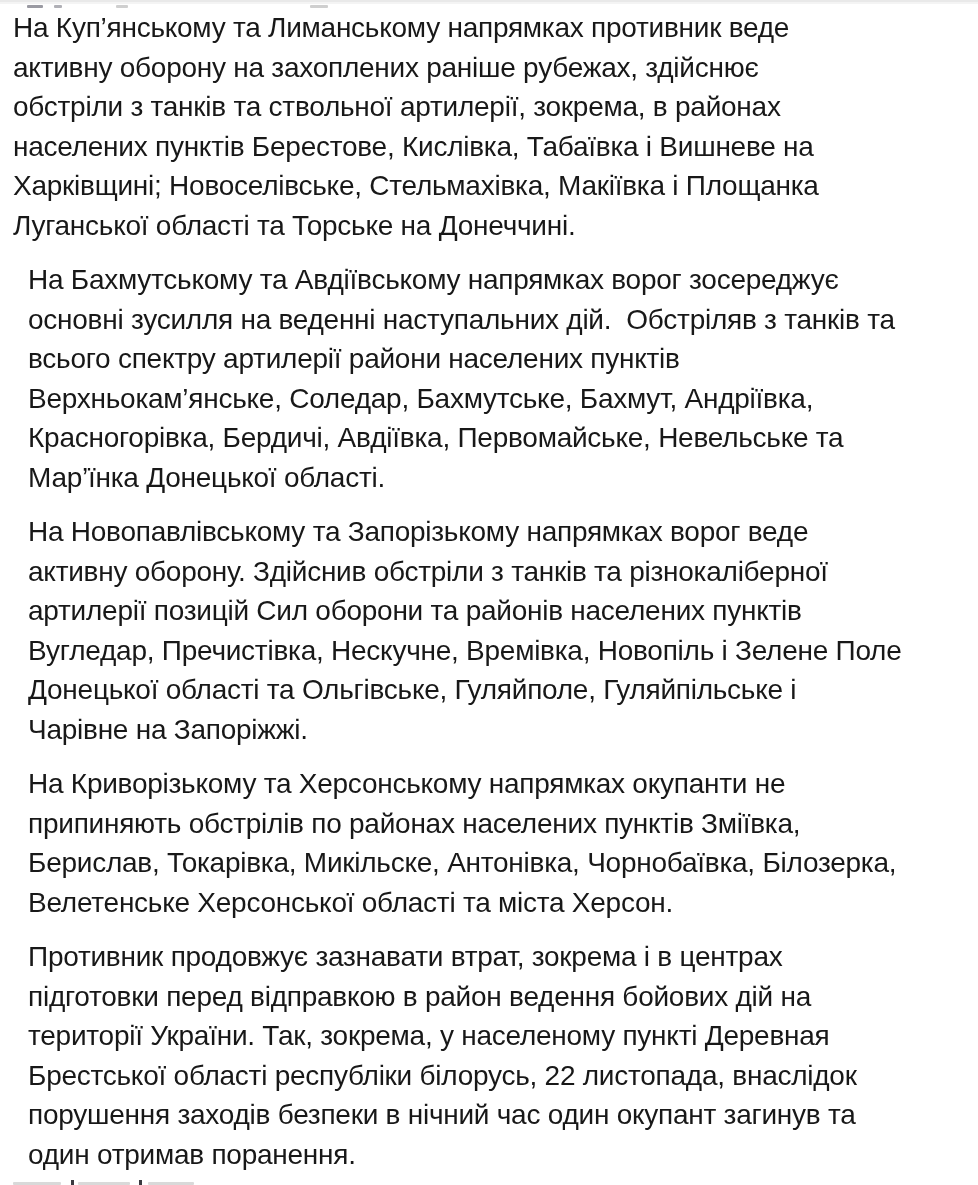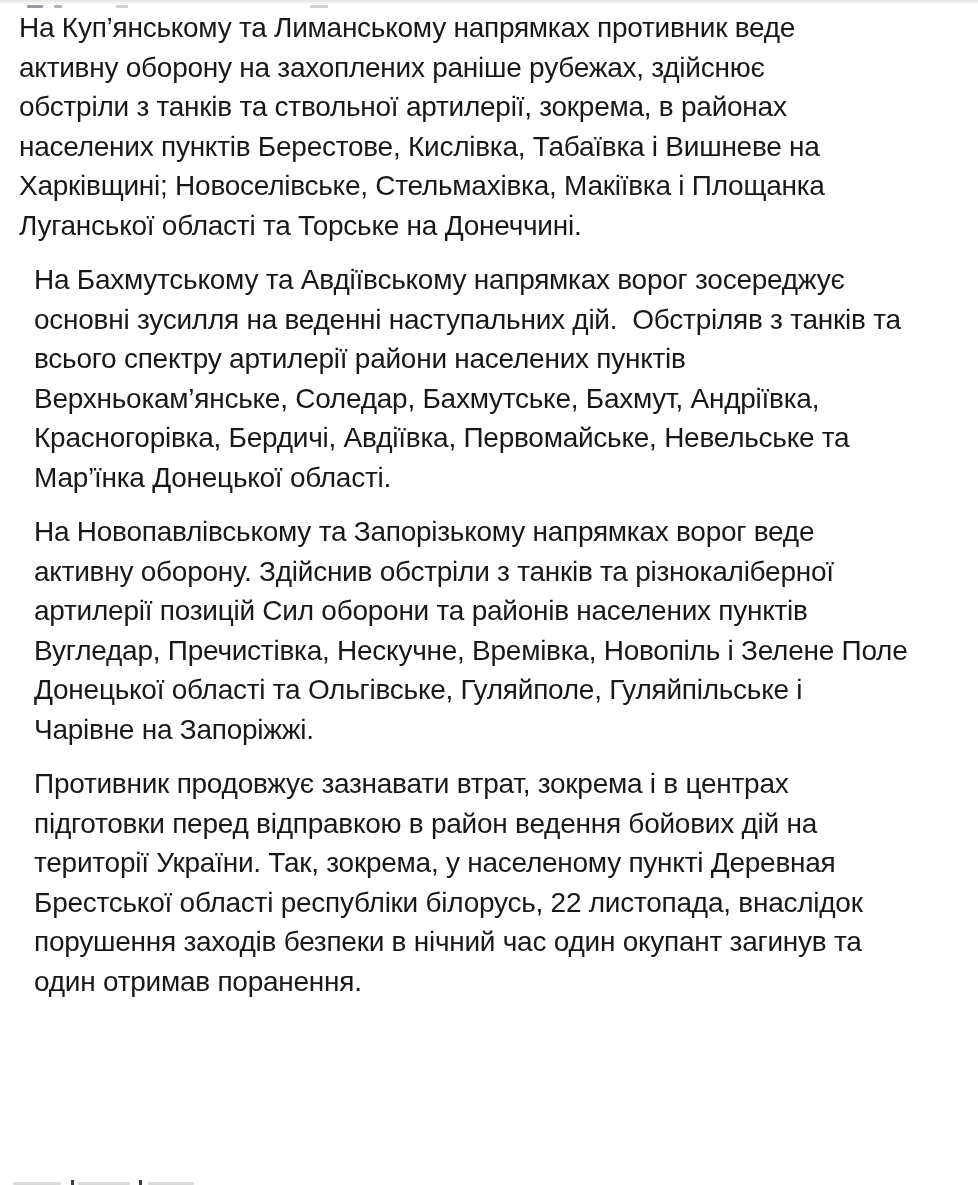--- a/index.html
+++ b/index.html
@@ -31,21 +31,21 @@
   .top-speck.s1 { left: 27px; width: 16px; background:#9a9aa2; }
   .top-speck.s2 { left: 54px; width: 8px;  background:#b0b0b6; }
   .top-speck.s3 { left: 116px; width: 12px; }
   .top-speck.s4 { left: 310px; width: 18px; }
 
   .report {
     position: absolute;
     top: 0; left: 0;
     box-sizing: border-box;
     width: 978px;
-    padding: 8px 8px 0 19px;
+    padding: 8px 8px 0 13px;
     color: #181818;
   }
   .para {
     margin: 0;
     font-size: 28px;
     line-height: 39.5px;
     letter-spacing: -0.25px;
     white-space: pre;      
     overflow: hidden;
   }
@@ -98,20 +98,24 @@
 всього спектру артилерії райони населених пунктів
 Верхньокам’янське, Соледар, Бахмутське, Бахмут, Андріївка,
 Красногорівка, Бердичі, Авдіївка, Первомайське, Невельське та
 Мар’їнка Донецької області.</p>
   <p class="para">На Новопавлівському та Запорізькому напрямках ворог веде
 активну оборону. Здійснив обстріли з танків та різнокаліберної
 артилерії позицій Сил оборони та районів населених пунктів
 Вугледар, Пречистівка, Нескучне, Времівка, Новопіль і Зелене Поле
 Донецької області та Ольгівське, Гуляйполе, Гуляйпільське і
 Чарівне на Запоріжжі.</p>
+  <p class="para">На Криворізькому та Херсонському напрямках окупанти не
+припиняють обстрілів по районах населених пунктів Зміївка,
+Берислав, Токарівка, Микільске, Антонівка, Чорнобаївка, Білозерка,
+Велетенське Херсонської області та міста Херсон.</p>
   <p class="para">Противник продовжує зазнавати втрат, зокрема і в центрах
 підготовки перед відправкою в район ведення бойових дій на
 території України. Так, зокрема, у населеному пункті Деревная
 Брестської області республіки білорусь, 22 листопада, внаслідок
 порушення заходів безпеки в нічний час один окупант загинув та
 один отримав поранення.</p>
 </div>
 
 <div class="bottom-remnant">
   <span class="bottom-dash b1"></span>

